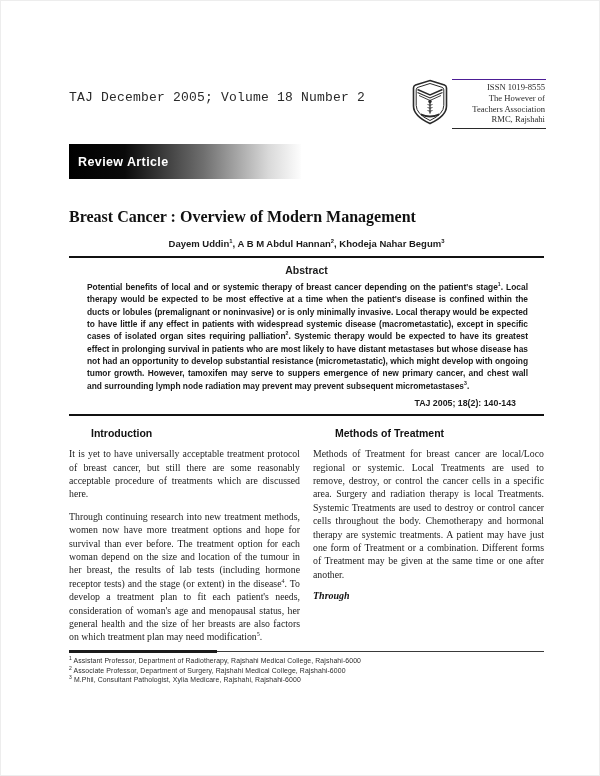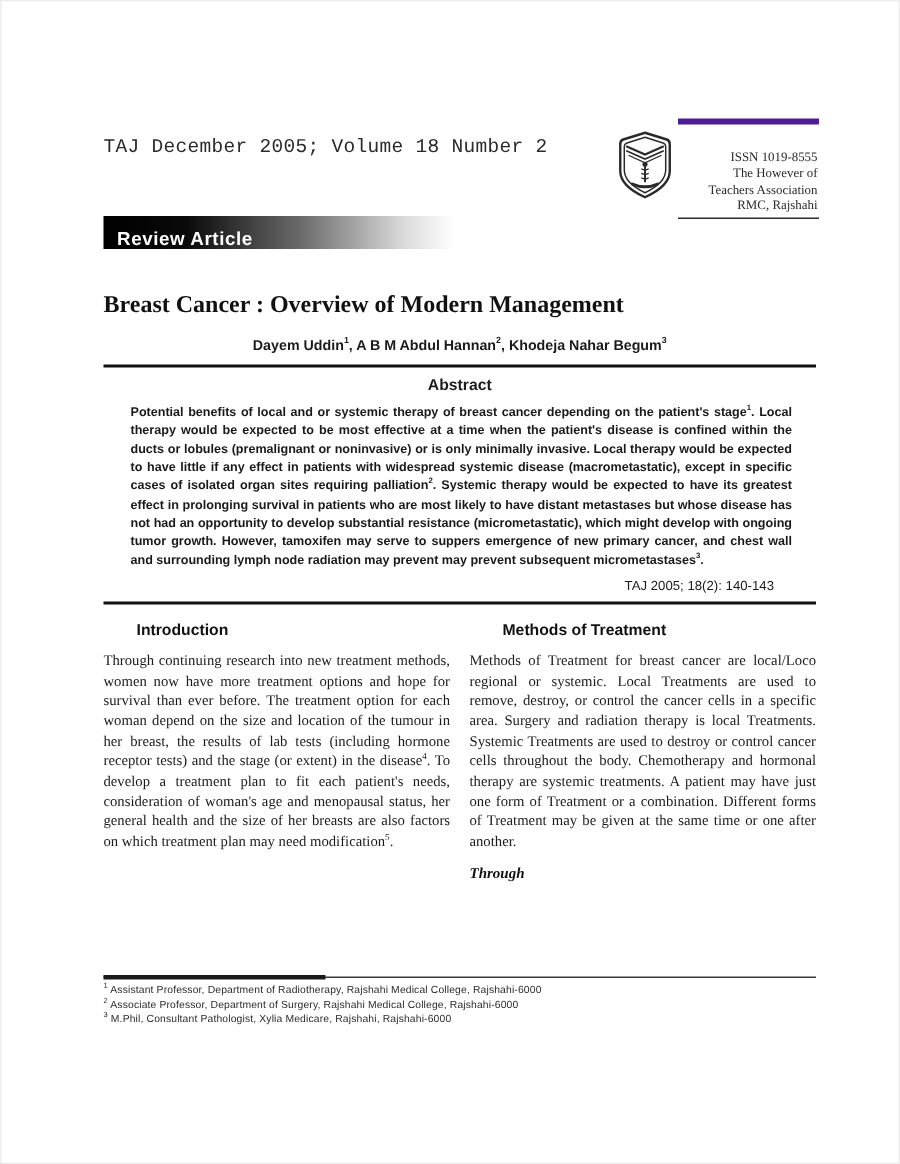--- a/index.html
+++ b/index.html
@@ -40,33 +40,33 @@
     margin-right: -2px;
   }
   .shield-wrap { flex: 0 0 36px; margin-right: 4px; }
   .logo-text {
     flex: 1;
     text-align: right;
     font-family: "Liberation Serif", serif;
     font-size: 8.6px;
     line-height: 10.8px;
     color: #2a2a2a;
-    border-top: 4px solid #4c1d95;
+    border-top: 1px solid #4c1d95;
     border-bottom: 1px solid #2a2a2a;
-    padding: 16px 1px 3px 0;
+    padding: 2px 1px 3px 0;
   }
 
   
   .banner {
     margin-top: 7px;
     width: 232px;
-    height: 22px;
+    height: 35px;
     background: linear-gradient(90deg, #000 0%, #0a0a0a 24%, #6f6f6f 58%, #d9d9d9 86%, #fdfdfd 100%);
     display: flex;
-    align-items: flex-end;
+    align-items: center;
   }
   .banner span {
     color: #ffffff;
     font-weight: bold;
     font-size: 12.5px;
     letter-spacing: 0.4px;
     padding-left: 9px;
   }
 
   
@@ -103,21 +103,21 @@
     margin: 5px 16px 0 18px;
     font-weight: bold;
     font-size: 8.4px;
     line-height: 12.35px;
     text-align: justify;
     color: #1a1a1a;
   }
   .citation {
     margin: 6px 28px 0 0;
     text-align: right;
-    font-weight: normal;
+    font-weight: bold;
     font-size: 8.8px;
   }
   .rule2 { margin-top: 6px; }
 
   
   .columns {
     display: flex;
     gap: 13px;
     margin-top: 11px;
     height: 216px;
@@ -221,20 +221,21 @@
 
   <p class="abstract"><span>Potential benefits of local and or systemic therapy of breast cancer depending on the patient's stage</span><sup>1</sup><span>. Local therapy would be expected to be most effective at a time when the patient's disease is confined within the ducts or lobules (premalignant or noninvasive) or is only minimally invasive. Local therapy would be expected to have little if any effect in patients with widespread systemic disease (macrometastatic), except in specific cases of isolated organ sites requiring palliation</span><sup>2</sup><span>. Systemic therapy would be expected to have its greatest effect in prolonging survival in patients who are most likely to have distant metastases but whose disease has not had an opportunity to develop substantial resistance (micrometastatic), which might develop with ongoing tumor growth. However, tamoxifen may serve to suppers emergence of new primary cancer, and chest wall and surrounding lymph node radiation may prevent may prevent subsequent micrometastases</span><sup>3</sup><span>.</span></p>
 
   <div class="citation">TAJ 2005; 18(2): 140-143</div>
 
   <div class="rule rule2"></div>
 
   <div class="columns">
     <div class="col">
       <h2>Introduction</h2>
+      <p>It is yet to have universally acceptable treatment protocol of breast cancer, but still there are some reasonably acceptable procedure of treatments which are discussed here.</p>
       <p><span>Through continuing research into new treatment methods, women now have more treatment options and hope for survival than ever before. The treatment option for each woman depend on the size and location of the tumour in her breast, the results of lab tests (including hormone receptor tests) and the stage (or extent) in the disease</span><sup>4</sup><span>. To develop a treatment plan to fit each patient's needs, consideration of woman's age and menopausal status, her general health and the size of her breasts are also factors on which treatment plan may need modification</span><sup>5</sup><span>.</span></p>
     </div>
     <div class="col">
       <h2>Methods of Treatment</h2>
       <p>Methods of Treatment for breast cancer are local/Loco regional or systemic. Local Treatments are used to remove, destroy, or control the cancer cells in a specific area. Surgery and radiation therapy is local Treatments. Systemic Treatments are used to destroy or control cancer cells throughout the body. Chemotherapy and hormonal therapy are systemic treatments. A patient may have just one form of Treatment or a combination. Different forms of Treatment may be given at the same time or one after another.</p>
       <h3>Through</h3>
     </div>
   </div>
 
   <div class="footnotes">

